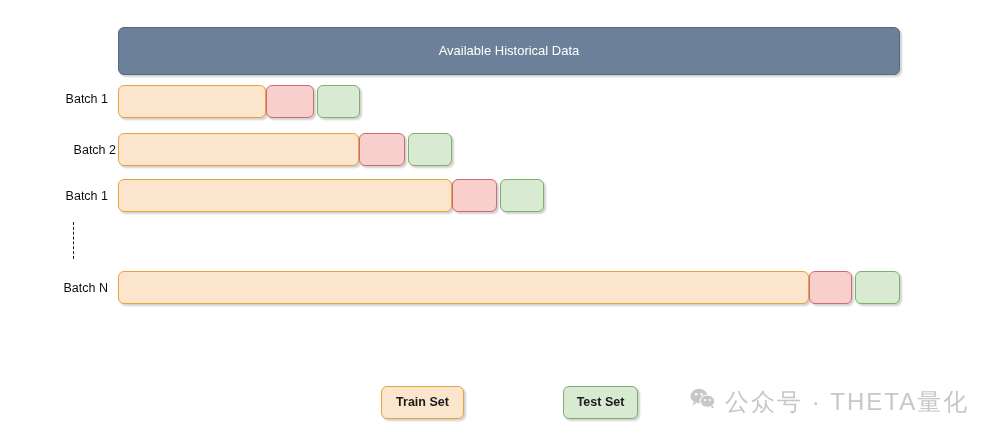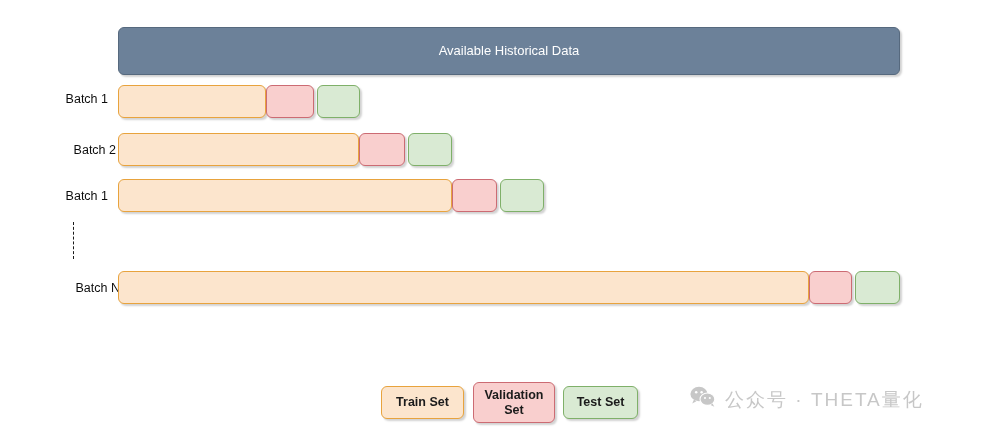--- a/index.html
+++ b/index.html
@@ -86,21 +86,21 @@
     border-left: 1.6px dashed #1a1a1a;
   }
 
   
   .watermark {
     position: absolute;
     display: flex;
     align-items: center;
     gap: 9px;
     color: #c7c7c7;
-    font-size: 19px;
+    font-size: 24px;
     letter-spacing: 2px;
     white-space: nowrap;
     user-select: none;
     justify-content: flex-end;
   }
   .watermark .wm-icon { display: block; }
 </style>
 </head>
 <body>
 
@@ -120,31 +120,28 @@
   <div class="blk valid" style="left:331px; top:133px; width:46px; height:33px;"></div>
   <div class="blk test" style="left:380px; top:133px; width:44px; height:33px;"></div>
 
   <div class="row-label" style="left:8px; top:189px; width:72px;">Batch 1</div>
   <div class="blk train" style="left:90px; top:179px; width:334px; height:33px;"></div>
   <div class="blk valid" style="left:424px; top:179px; width:45px; height:33px;"></div>
   <div class="blk test" style="left:472px; top:179px; width:44px; height:33px;"></div>
 
   <div class="dash-line" style="left:45px; top:222px; height:37px;"></div>
 
-  <div class="row-label" style="left:20px; top:281px; width:72px;">Batch N</div>
+  <div class="row-label" style="left:8px; top:281px; width:72px;">Batch N</div>
   <div class="blk train" style="left:90px; top:271px; width:691px; height:33px;"></div>
   <div class="blk valid" style="left:781px; top:271px; width:43px; height:33px;"></div>
   <div class="blk test" style="left:827px; top:271px; width:45px; height:33px;"></div>
 
 
   <div class="blk train legend-box" style="left:353px; top:386px; width:83px; height:33px;">
     <span>Train Set</span>
-  </div>
-  <div class="blk valid legend-box" style="left:445px; top:382px; width:82px; height:41px;">
-    <span>Validation Set</span>
   </div>
   <div class="blk test legend-box" style="left:535px; top:386px; width:75px; height:33px;">
     <span>Test Set</span>
   </div>
 
   <div class="watermark" style="left:662px; top:386px;">
     <span class="wm-icon">
       <svg width="26" height="22" viewBox="0 0 26 22" aria-hidden="true">
         <ellipse cx="9" cy="8" rx="8.6" ry="7.2" fill="#c7c7c7"></ellipse>
         <path d="M4 13.6 L2.2 17.4 L6.4 15.2 Z" fill="#c7c7c7"></path>

